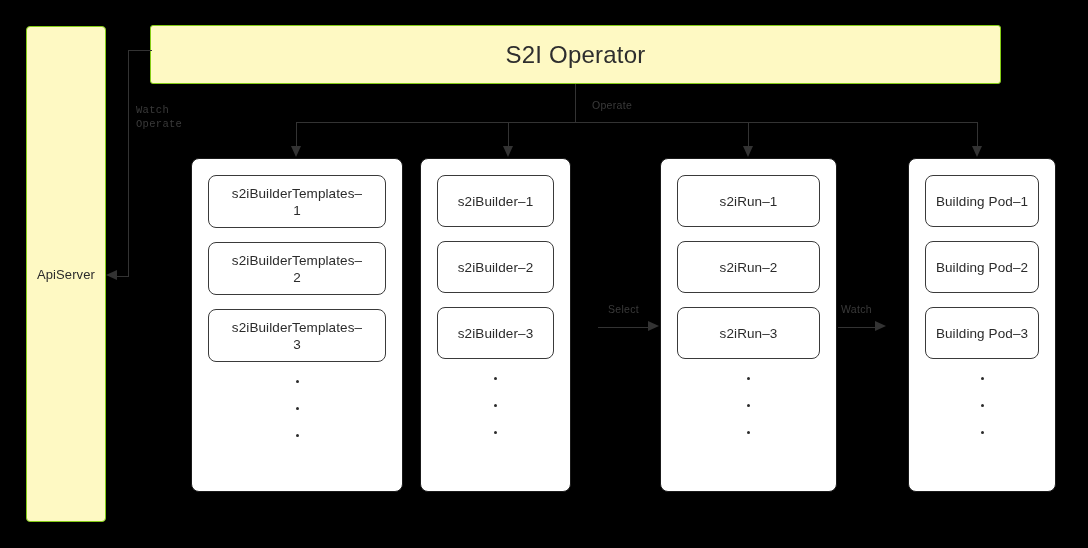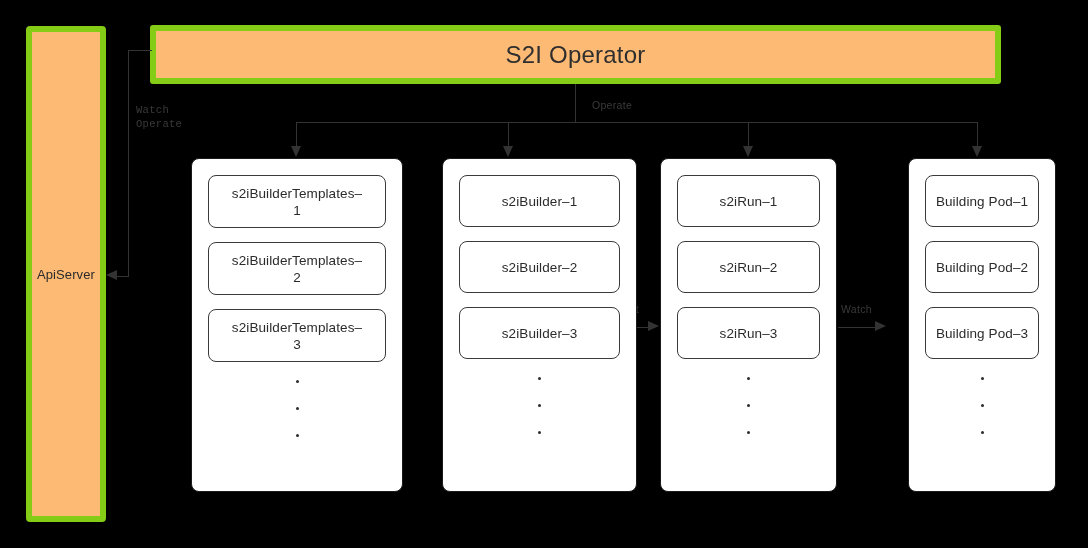--- a/index.html
+++ b/index.html
@@ -15,22 +15,22 @@
     position: relative;
     width: 1088px;
     height: 548px;
     background: #000000;
     overflow: hidden;
   }
 
   
   .node {
     position: absolute;
-    background: #fdba74;
-    border: 6px solid #84cc16;
+    background: #fef9c3;
+    border: 1px solid #84cc16;
     box-sizing: border-box;
   }
 
   
   #apiserver {
     left: 26px;
     top: 26px;
     width: 80px;
     height: 496px;
     border-radius: 4px;
@@ -107,21 +107,21 @@
     gap: 24px;
   }
   .ellipsis .dot {
     width: 3px;
     height: 3px;
     border-radius: 50%;
     background: #2b2b2b;
   }
 
   #col-templates { left: 191px;  width: 212px; }
-  #col-builders  { left: 442px;  width: 195px; }
+  #col-builders  { left: 420px;  width: 151px; }
   #col-runs      { left: 660px;  width: 177px; }
   #col-pods      { left: 908px;  width: 148px; }
 
   
   .line-h {
     position: absolute;
     height: 0;
     border-top: 1.5px solid #333333;
   }
   .line-v {

